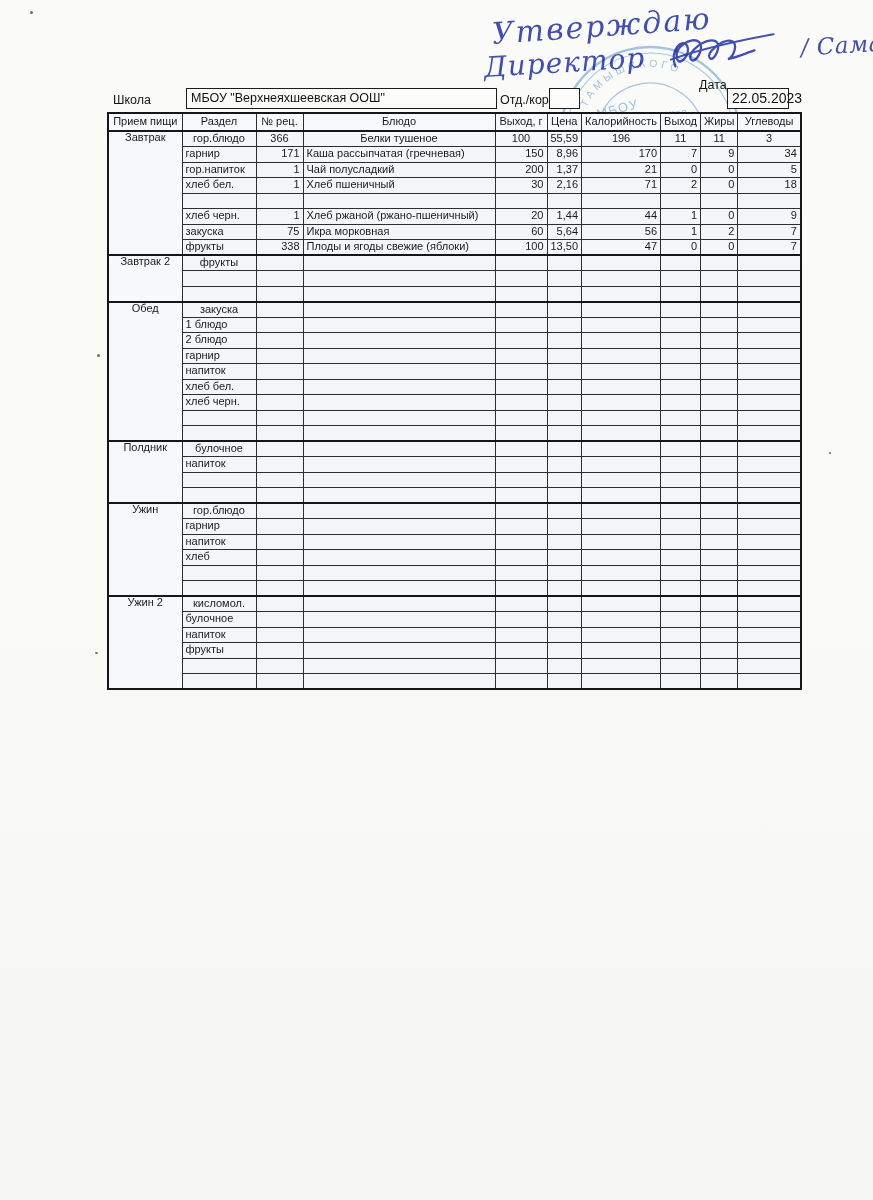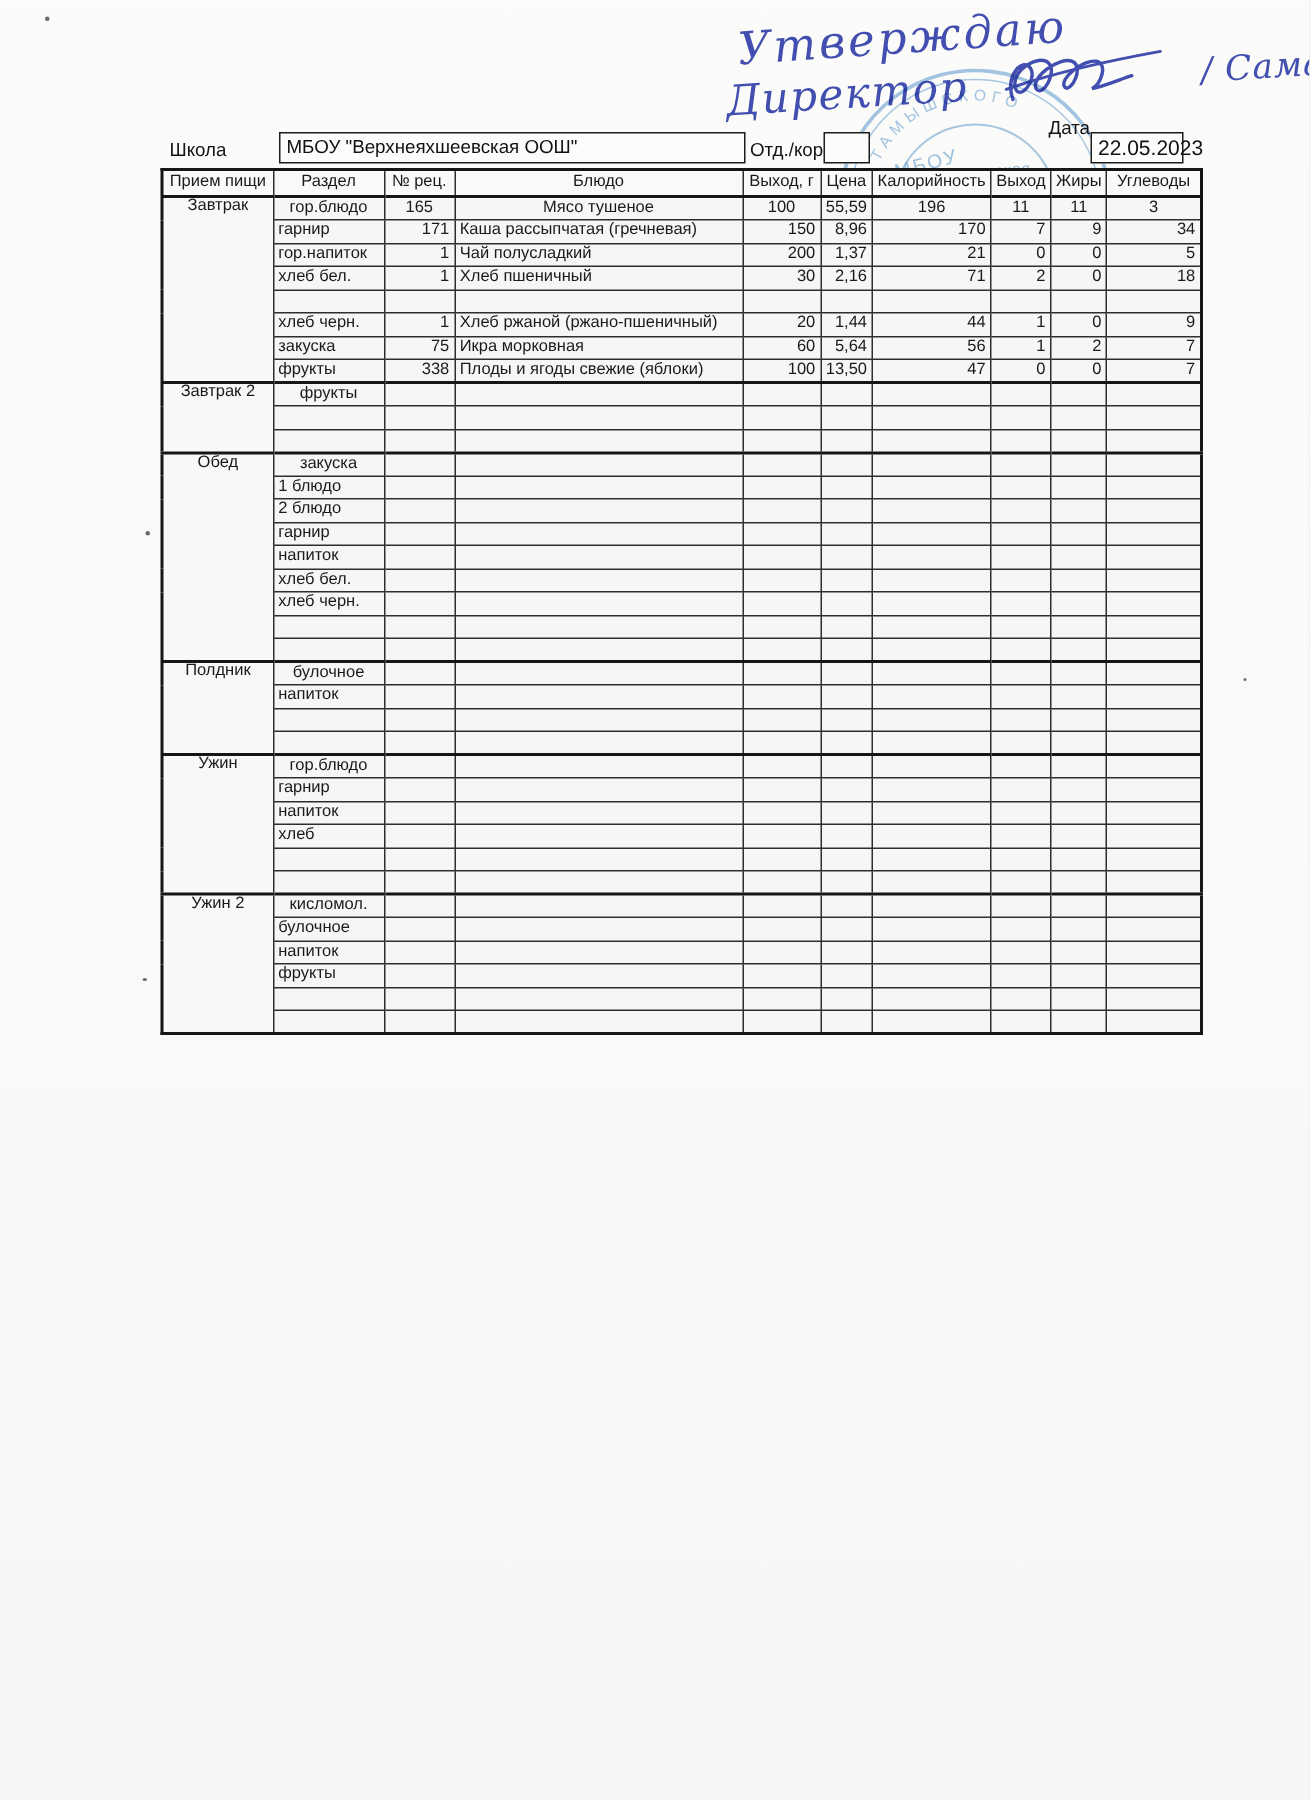--- a/index.html
+++ b/index.html
@@ -155,22 +155,22 @@
             <th>Калорийность</th>
             <th>Выход</th>
             <th>Жиры</th>
             <th>Углеводы</th>
           </tr>
         </thead>
       <tbody>
           <tr class="sec-first">
             <td rowspan="8" class="meal">Завтрак</td>
             <td class="razdel">гор.блюдо</td>
-            <td class="num">165</td>
-            <td class="dish">Мясо тушеное</td>
+            <td class="num">366</td>
+            <td class="dish">Белки тушеное</td>
             <td class="num">100</td>
             <td class="num">55,59</td>
             <td class="num">196</td>
             <td class="num">11</td>
             <td class="num">11</td>
             <td class="num">3</td>
           </tr>
           <tr>
             <td class="razdel">гарнир</td>
             <td class="num">171</td>

